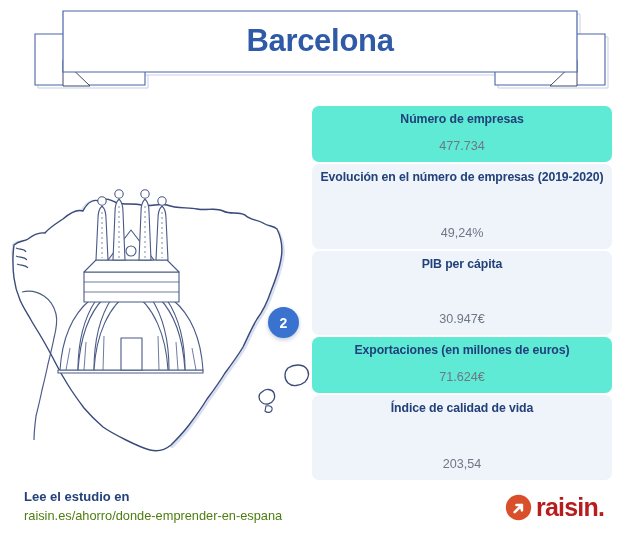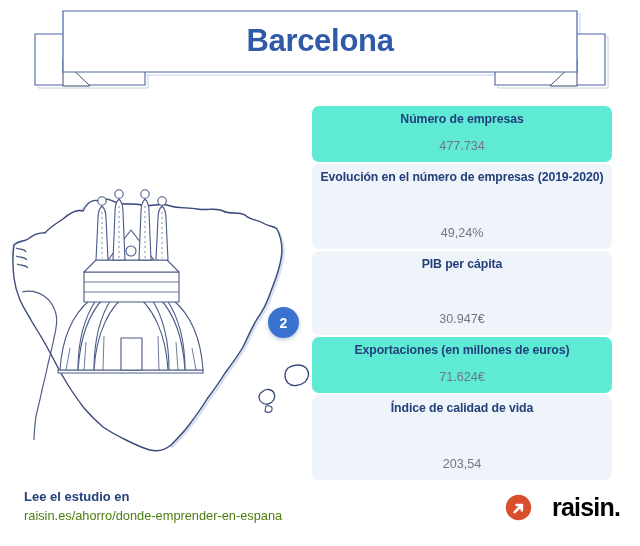--- a/index.html
+++ b/index.html
@@ -130,24 +130,24 @@
     gap: 2px;
   }
   #logo-mark {
     width: 27px;
     height: 27px;
     flex: 0 0 auto;
   }
   #logo-word {
     font-size: 25px;
     font-weight: bold;
-    color: #000000;
+    color: #b91c1c;
     letter-spacing: -0.8px;
     line-height: 1;
-    margin-left: 18px;
+    margin-left: 2px;
   }
 </style>
 </head>
 <body>
 
 <div id="banner">
   <svg width="640" height="100" viewBox="0 0 640 100">
 
     <g fill="#ffffff" stroke="#c6d0e6" stroke-width="1">
       <path d="M35,34 L145,34 L145,85 L35,85 Z" transform="translate(3,3)"></path>

